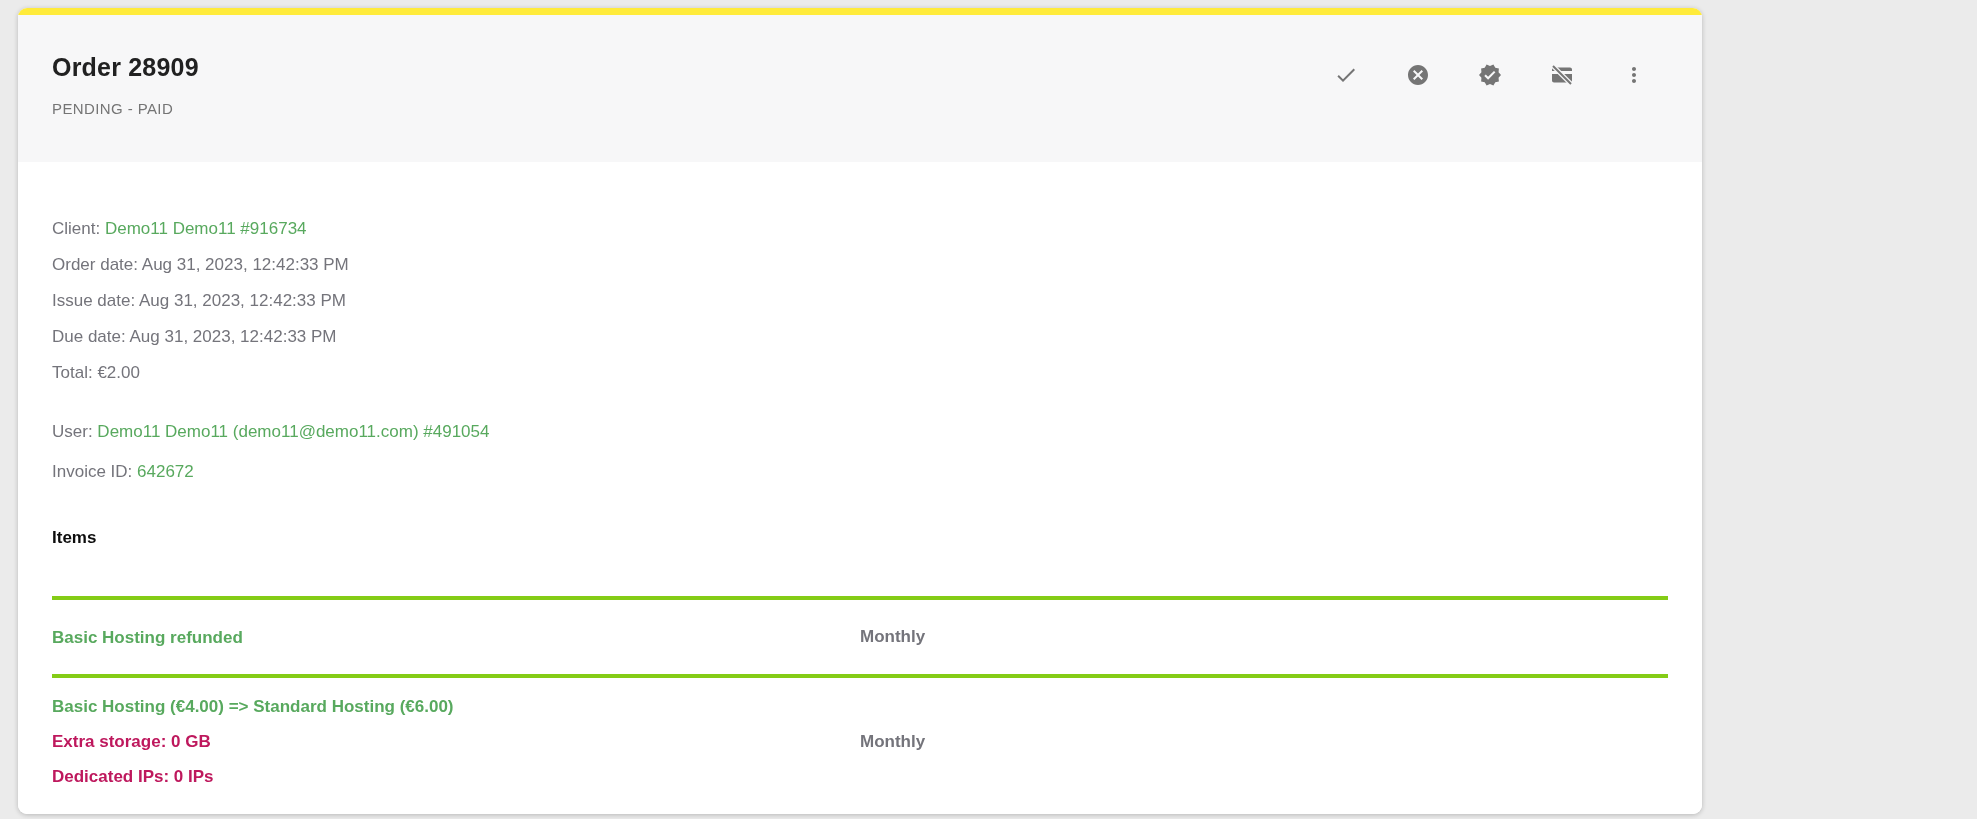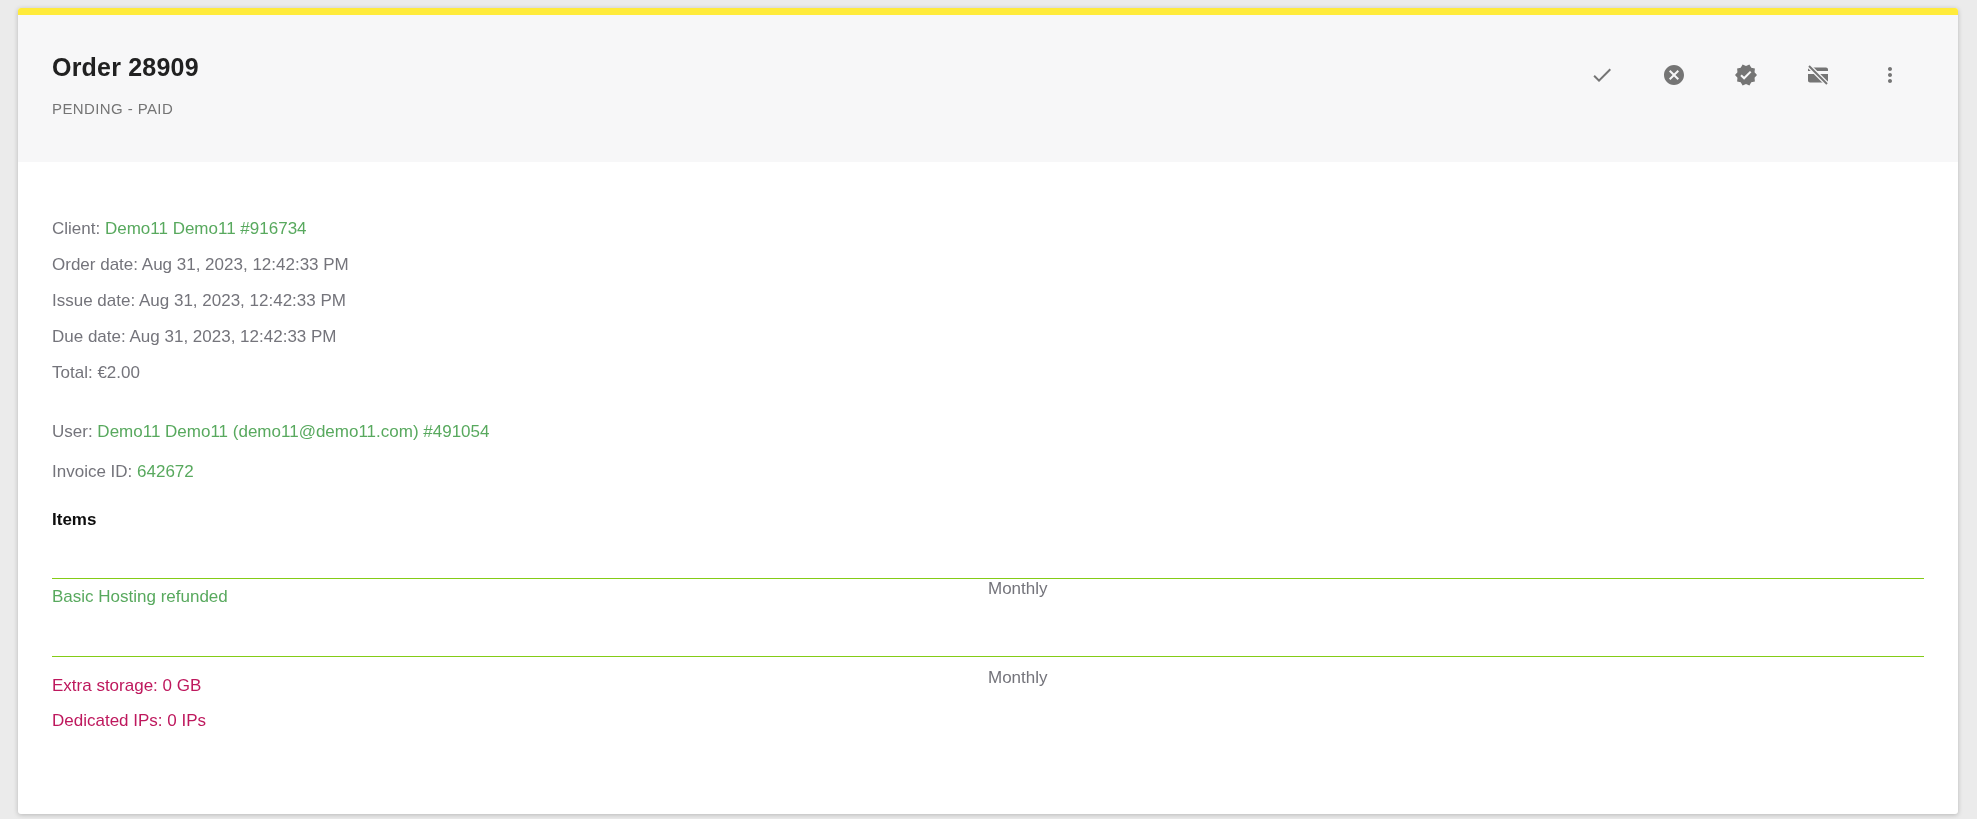--- a/index.html
+++ b/index.html
@@ -6,23 +6,23 @@
   html,body { width:1977px; height:819px; }
   body {
     background:#ebebeb;
     font-family:"Liberation Sans", sans-serif;
     overflow:hidden;
     position:relative;
   }
   .card {
     position:absolute;
     left:18px; top:8px;
-    width:1940px; height:806px;
+    width:1684px; height:806px;
     background:#ffffff;
-    border-radius:3px;
+    border-radius:9px;
     box-shadow:0 1px 5px rgba(0,0,0,0.22);
     overflow:hidden;
   }
   .accent-bar {
     height:7px;
     background:#ffeb3b;
   }
   .card-header {
     height:147px;
     background:#f7f7f8;
@@ -68,31 +68,32 @@
     color:#74747b;
   }
   .group-2 .info-line { line-height:40px; }
   .group-2 { margin-top:21px; }
   .link {
     color:#58a95e;
     text-decoration:none;
     cursor:pointer;
   }
   .items-heading {
-    margin-top:13px;
+    margin-top:31px;
     font-size:17px;
     font-weight:700;
     color:#0d0d0d;
     line-height:30px;
   }
   .items-table { margin-top:43px; }
   .item-row {
     display:flex;
-    align-items:flex-start;
-    border-top:1px solid #84cc16;
+    align-items:center;
+    border-top:4px solid #84cc16;
+    font-weight:bold;
   }
   .item-row.row-0 { height:78px; }
   .item-row.row-1 { padding:11px 0 20px 0; }
   .item-cell-name { width:50%; }
   .item-cell-cycle { width:50%; }
   .item-name {
     font-size:17px;
     line-height:35px;
     color:#58a95e;
     text-decoration:none;
@@ -189,20 +190,21 @@
         <div class="item-cell-name">
           <a class="item-name">Basic Hosting refunded</a>
         </div>
         <div class="item-cell-cycle">
           <span class="cycle-text">Monthly</span>
         </div>
       </div>
 
       <div class="item-row row-1">
         <div class="item-cell-name">
+          <a class="item-name">Basic Hosting (€4.00) =&gt; Standard Hosting (€6.00)</a>
           <div class="item-sub">Extra storage: 0 GB</div>
           <div class="item-sub">Dedicated IPs: 0 IPs</div>
         </div>
         <div class="item-cell-cycle">
           <span class="cycle-text">Monthly</span>
         </div>
       </div>
     </div>
   </div>
 </div>

